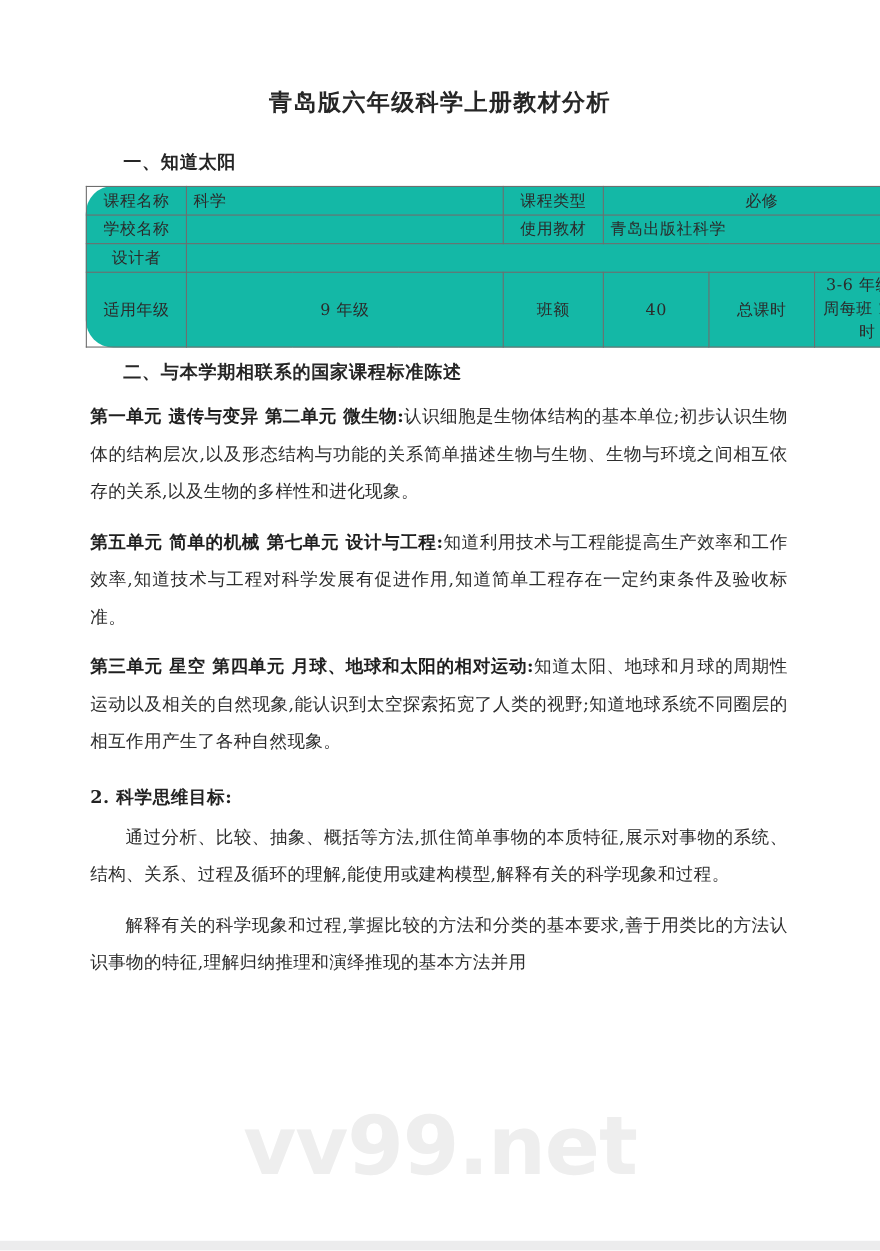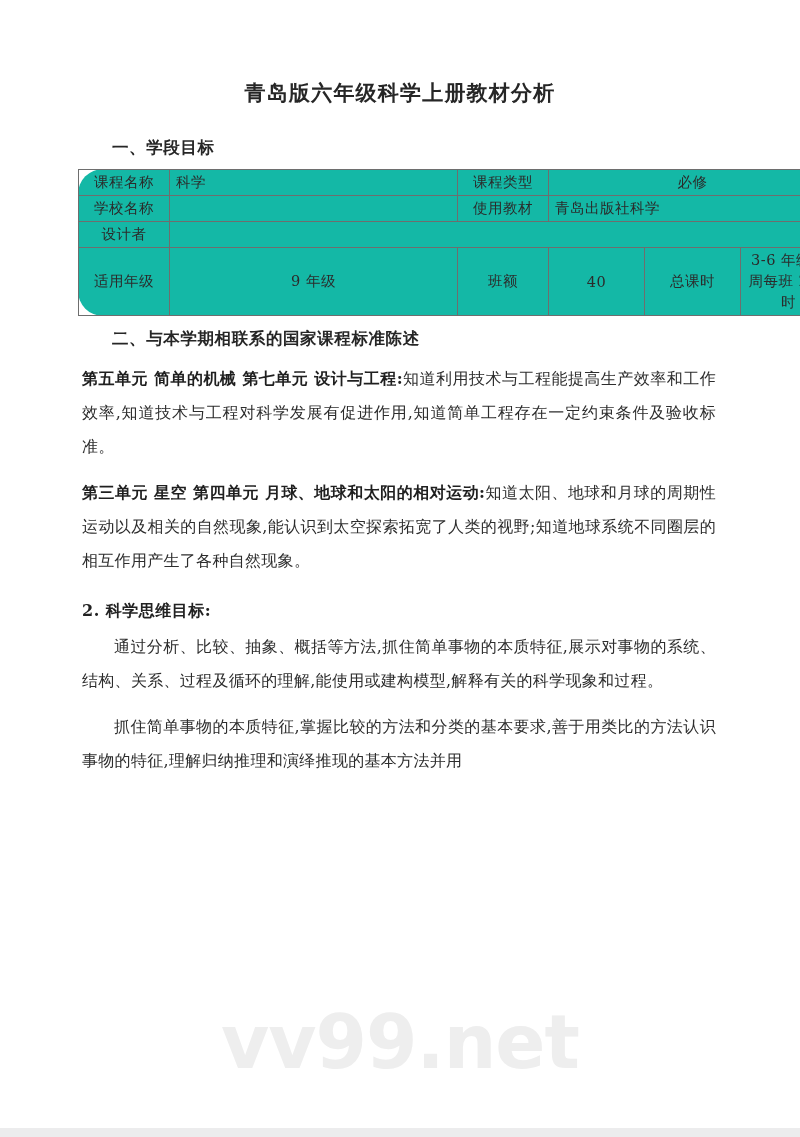--- a/index.html
+++ b/index.html
@@ -144,21 +144,21 @@
 <body>
 
 <div class="page">
 
   <div class="watermark">vv99.net</div>
 
   <div class="content">
 
     <h1 class="doc-title">青岛版六年级科学上册教材分析</h1>
 
-    <h2 class="section-heading sec1">一、学段目标</h2>
+    <h2 class="section-heading sec1">一、知道太阳</h2>
 
     <table class="info-table">
       <tbody>
         <tr>
           <td class="lbl">课程名称</td>
           <td class="val-wide" colspan="3">科学</td>
           <td class="lbl">课程类型</td>
           <td class="val-center" colspan="3">必修</td>
         </tr>
         <tr>
@@ -178,31 +178,34 @@
           <td class="val-center tall" style="width:58px">40</td>
           <td class="lbl tall">总课时</td>
           <td class="two-line tall" style="width:100px">3-6 年级每周每班 2 课时</td>
         </tr>
       </tbody>
     </table>
 
     <h2 class="section-heading sec2">二、与本学期相联系的国家课程标准陈述</h2>
 
 
+    <p class="para">
+      <span class="lead">第一单元 遗传与变异 第二单元 微生物:</span><span>认识细胞是生物体结构的基本单位;初步认识生物体的结构层次,以及形态结构与功能的关系简单描述生物与生物、生物与环境之间相互依存的关系,以及生物的多样性和进化现象。</span>
+    </p>
 
     <p class="para">
       <span class="lead">第五单元 简单的机械 第七单元 设计与工程:</span><span>知道利用技术与工程能提高生产效率和工作效率,知道技术与工程对科学发展有促进作用,知道简单工程存在一定约束条件及验收标准。</span>
     </p>
 
     <p class="para">
       <span class="lead">第三单元 星空 第四单元 月球、地球和太阳的相对运动:</span><span>知道太阳、地球和月球的周期性运动以及相关的自然现象,能认识到太空探索拓宽了人类的视野;知道地球系统不同圈层的相互作用产生了各种自然现象。</span>
     </p>
 
     <p class="subhead">2. 科学思维目标:</p>
 
     <p class="para indent">通过分析、比较、抽象、概括等方法,抓住简单事物的本质特征,展示对事物的系统、结构、关系、过程及循环的理解,能使用或建构模型,解释有关的科学现象和过程。</p>
 
-    <p class="para indent">抓住简单事物的本质特征,掌握比较的方法和分类的基本要求,善于用类比的方法认识事物的特征,理解归纳推理和演绎推现的基本方法并用</p>
+    <p class="para indent">解释有关的科学现象和过程,掌握比较的方法和分类的基本要求,善于用类比的方法认识事物的特征,理解归纳推理和演绎推现的基本方法并用</p>
 
   </div>
 
   <div class="scan-band"></div>
 </div>
 
 </body></html>

